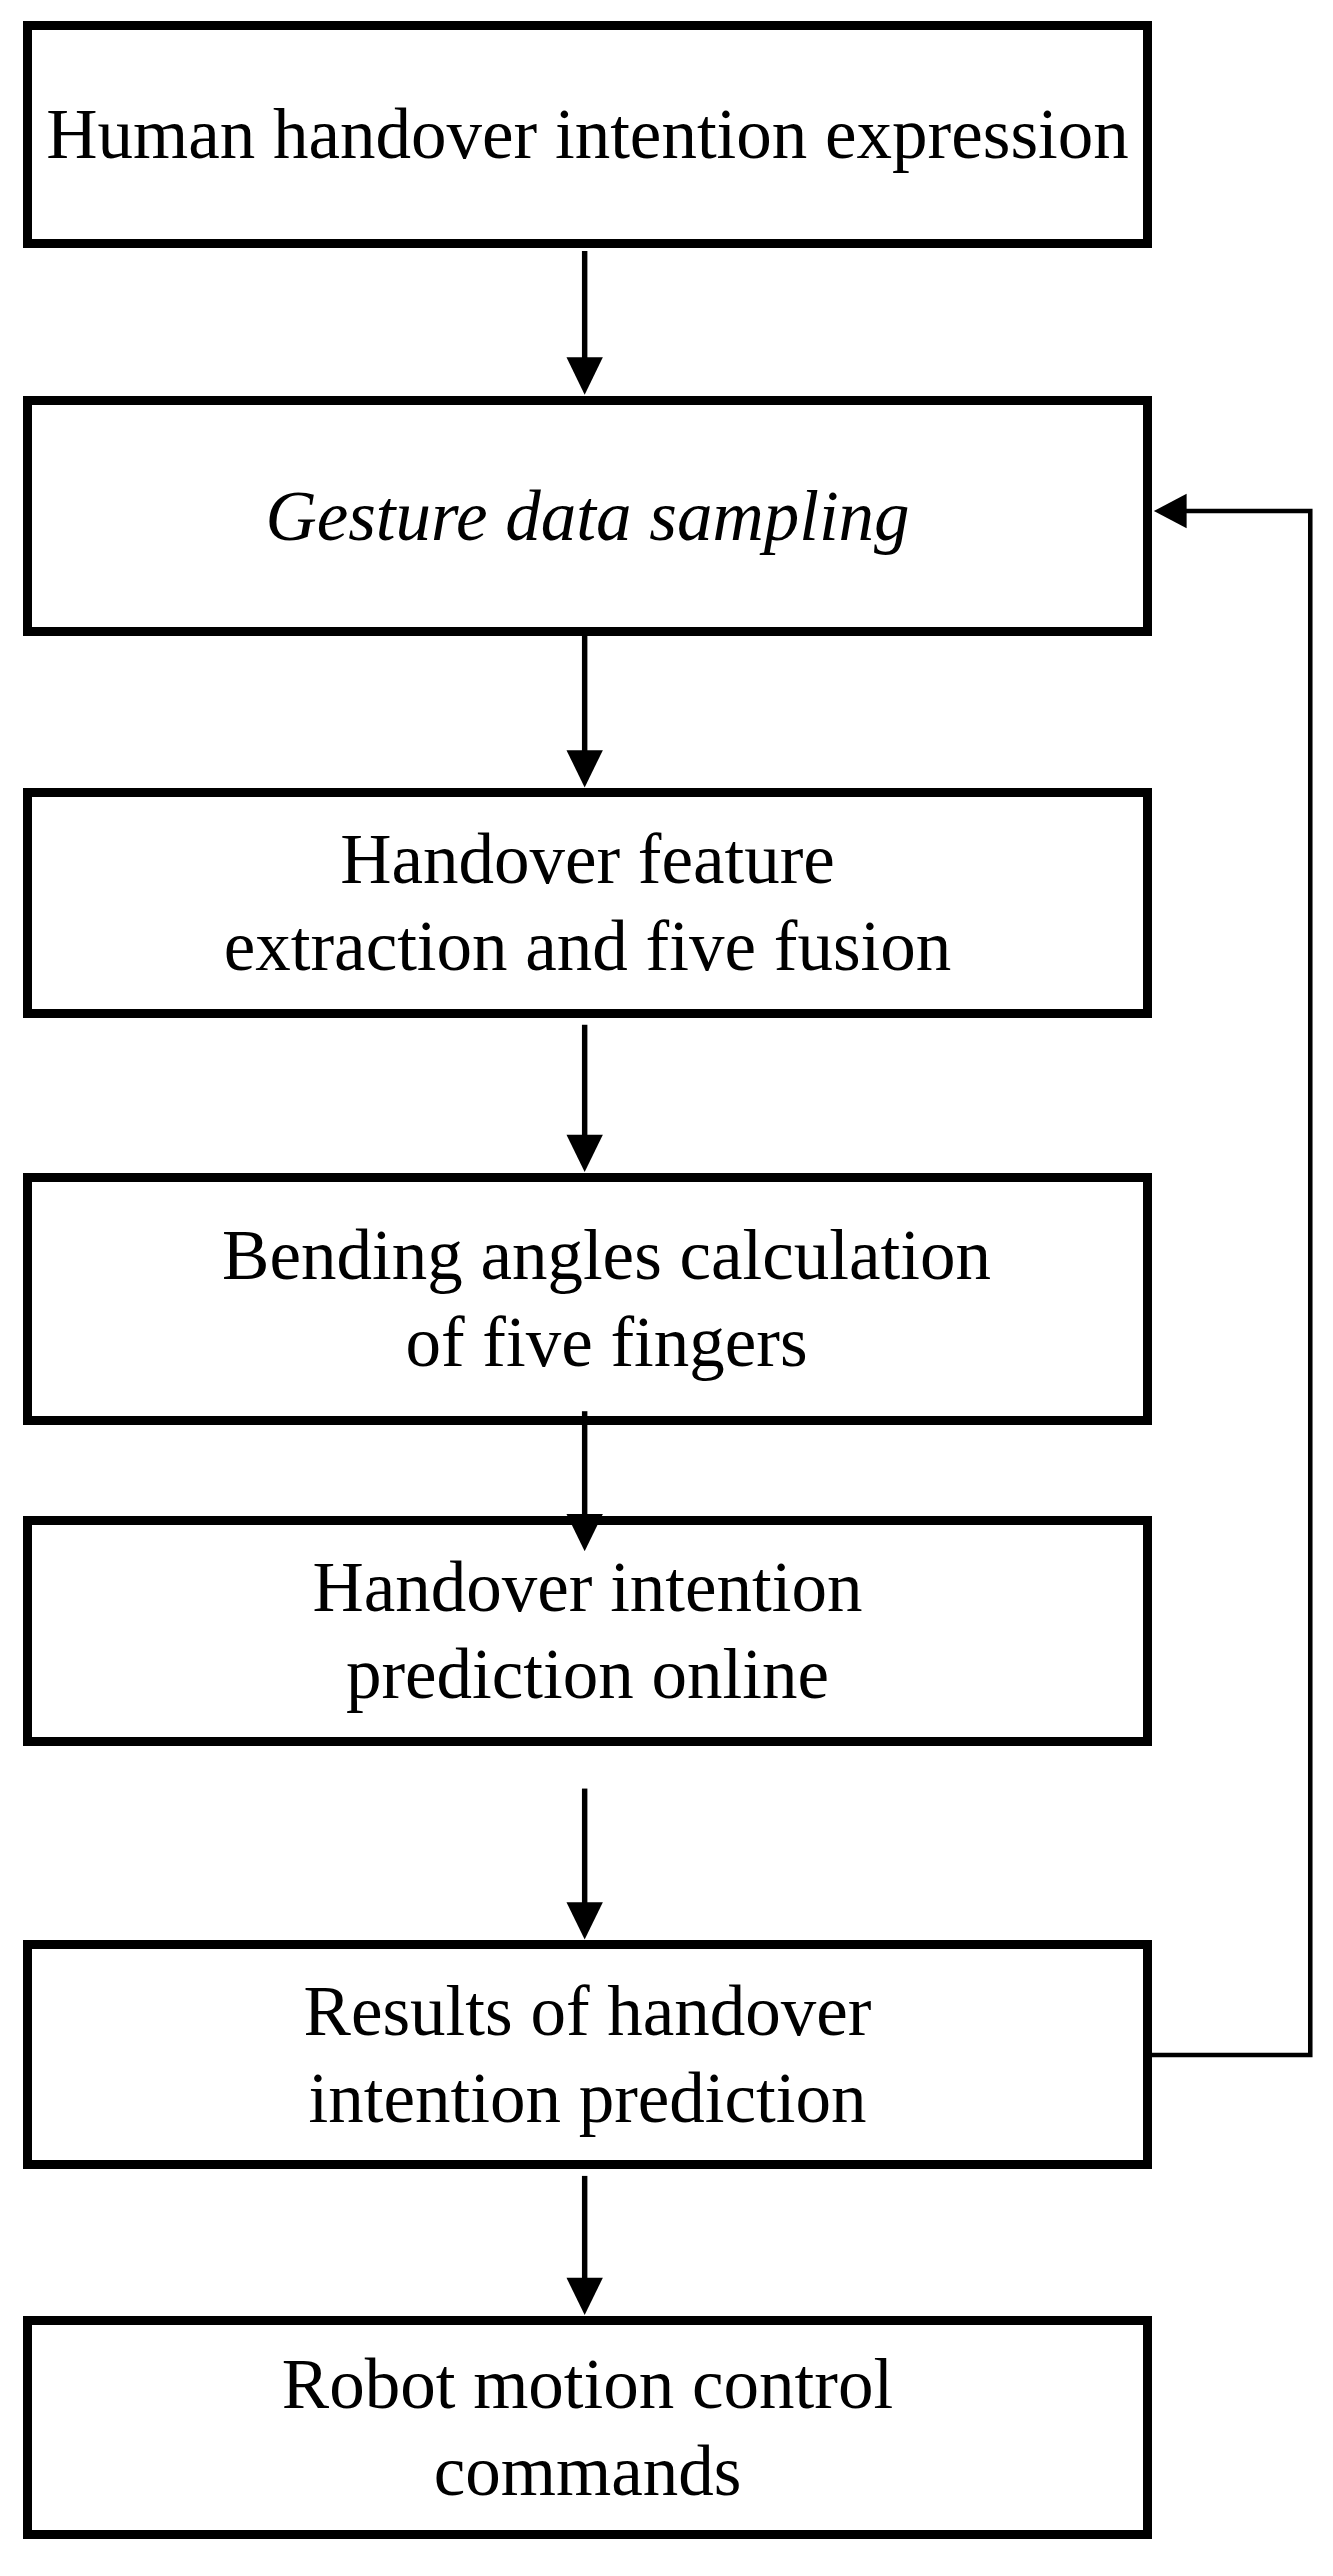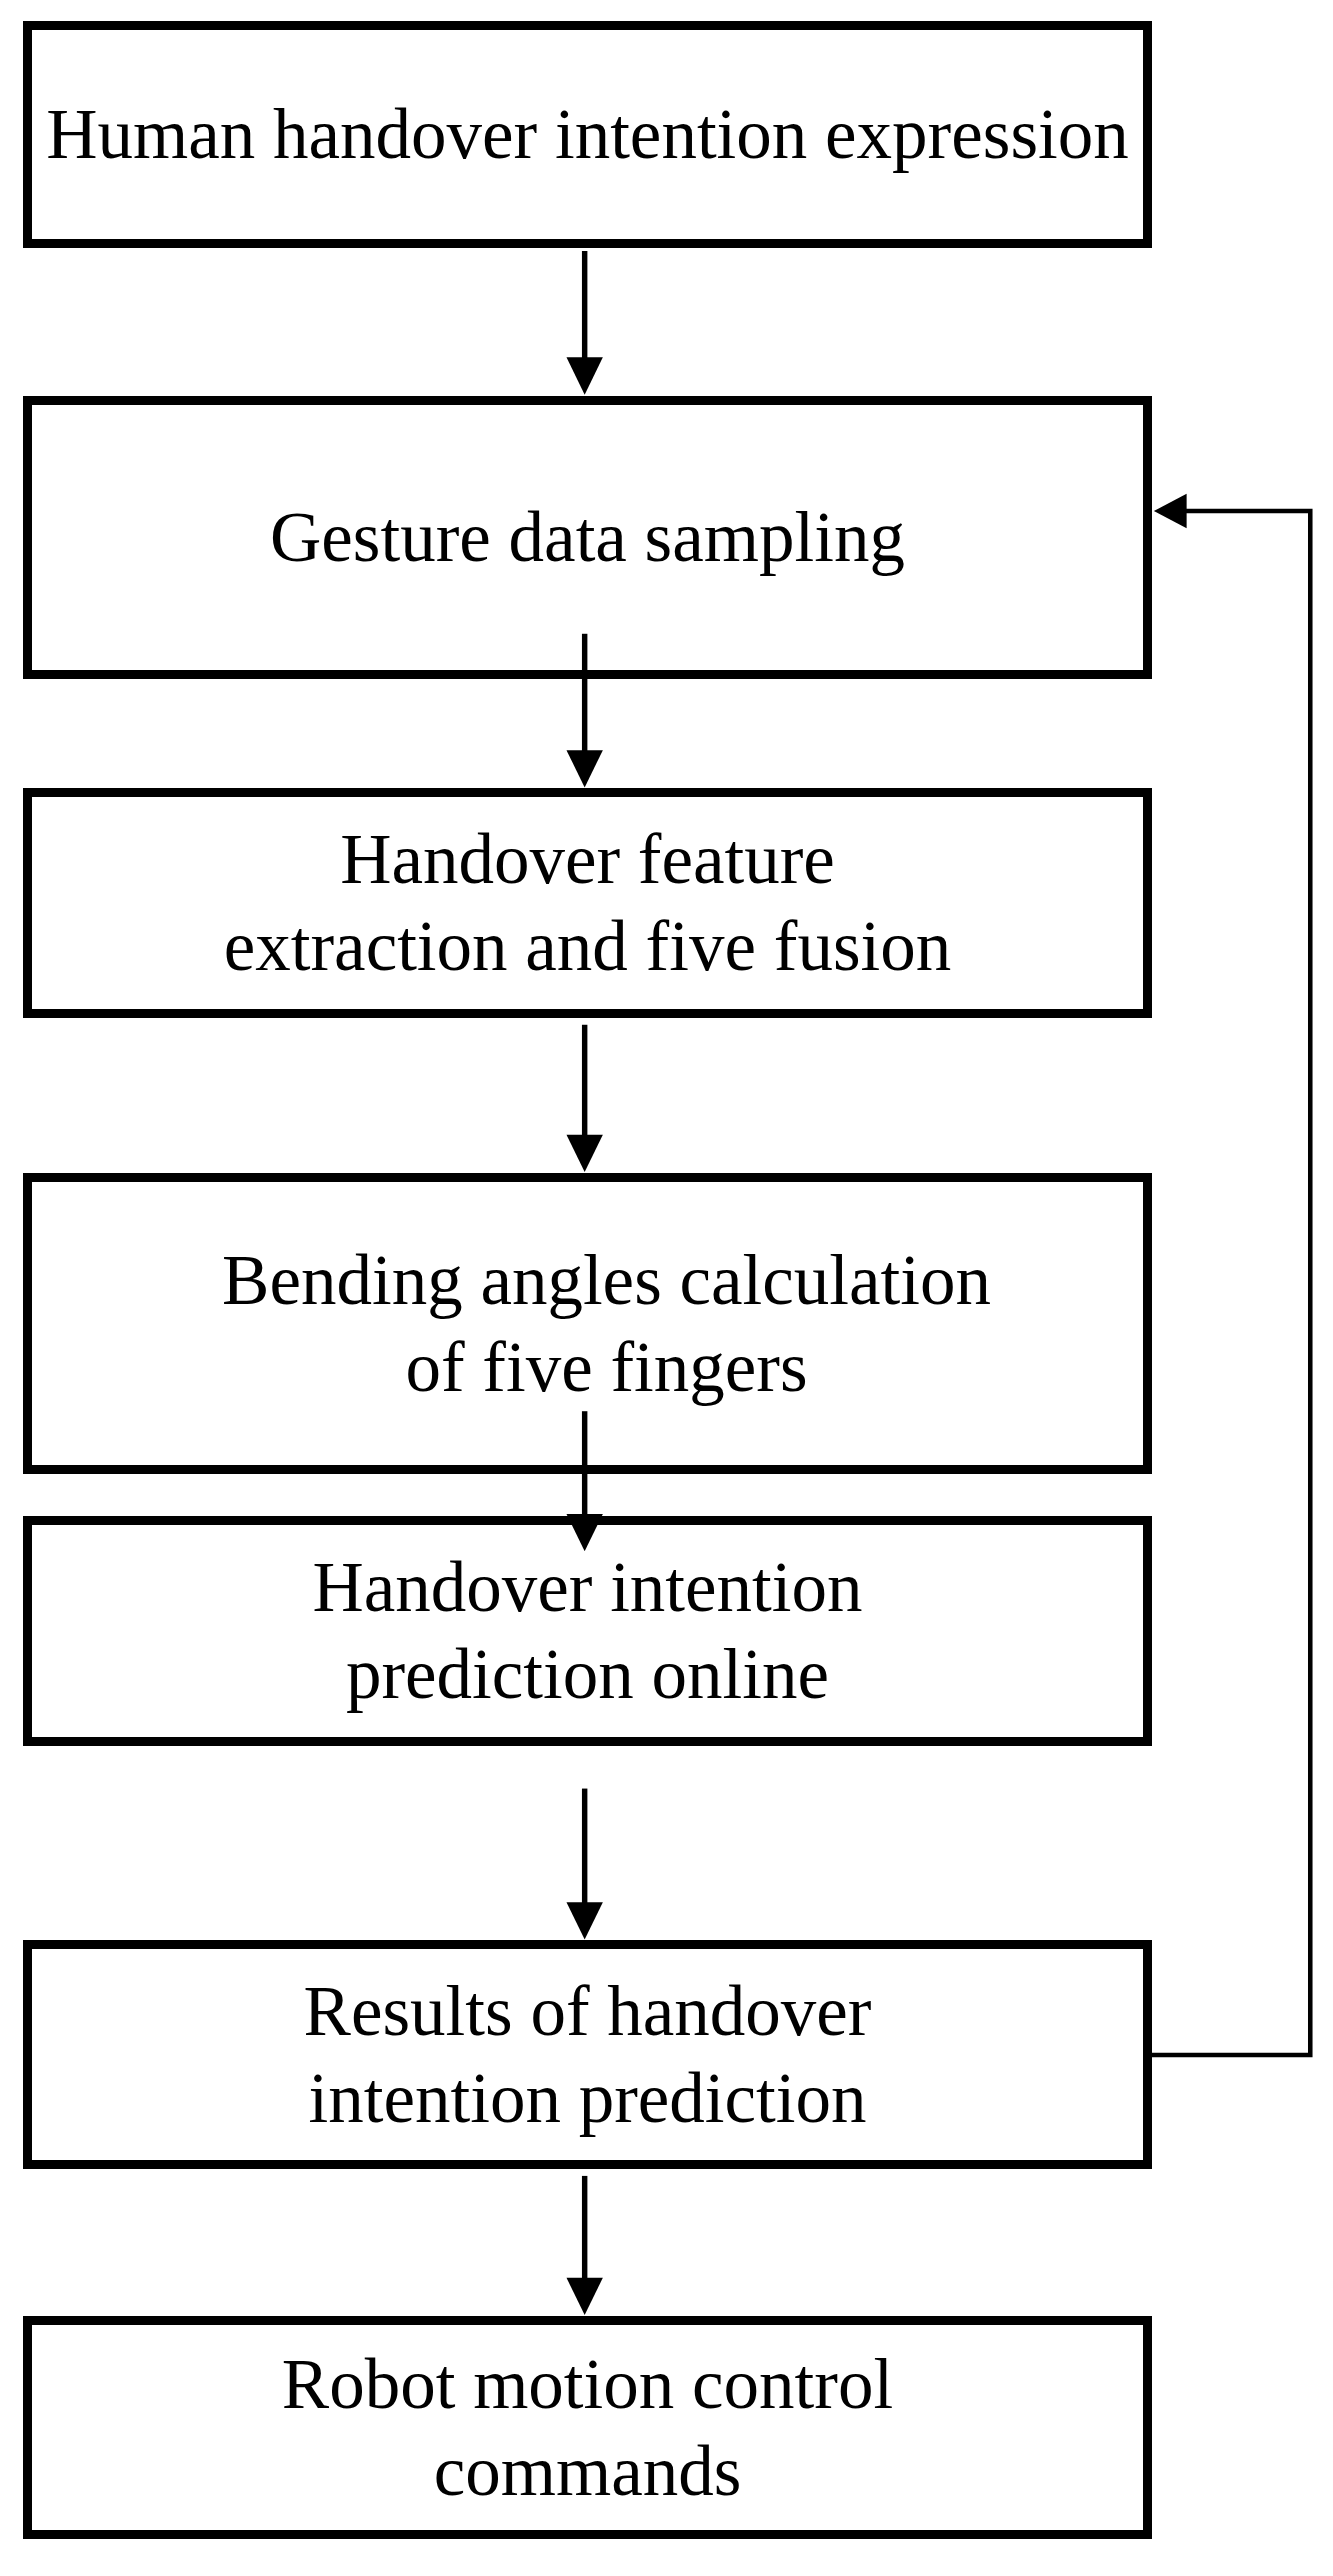--- a/index.html
+++ b/index.html
@@ -30,23 +30,23 @@
     flex-direction: column;
     justify-content: center;
     align-items: center;
     text-align: center;
     font-size: 71px;
     line-height: 1.22;
     white-space: nowrap;
   }
   .flow-box .box-line { min-height: 0; }
   .b1 { top: 21px;   height: 227px; }
-  .b2 { top: 396px;  height: 283px; }
+  .b2 { top: 396px;  height: 240px; font-style: italic; }
   .b3 { top: 788px;  height: 230px; }
-  .b4 { top: 1173px; height: 301px; padding-left: 38px; }
+  .b4 { top: 1173px; height: 252px; padding-left: 38px; }
   .b5 { top: 1516px; height: 230px; }
   .b6 { top: 1940px; height: 229px; align-items: center; }
   .b7 { top: 2316px; height: 223px; }
   svg.connector-layer {
     position: absolute;
     top: 0;
     left: 0;
     pointer-events: none;
   }
   .stem {

